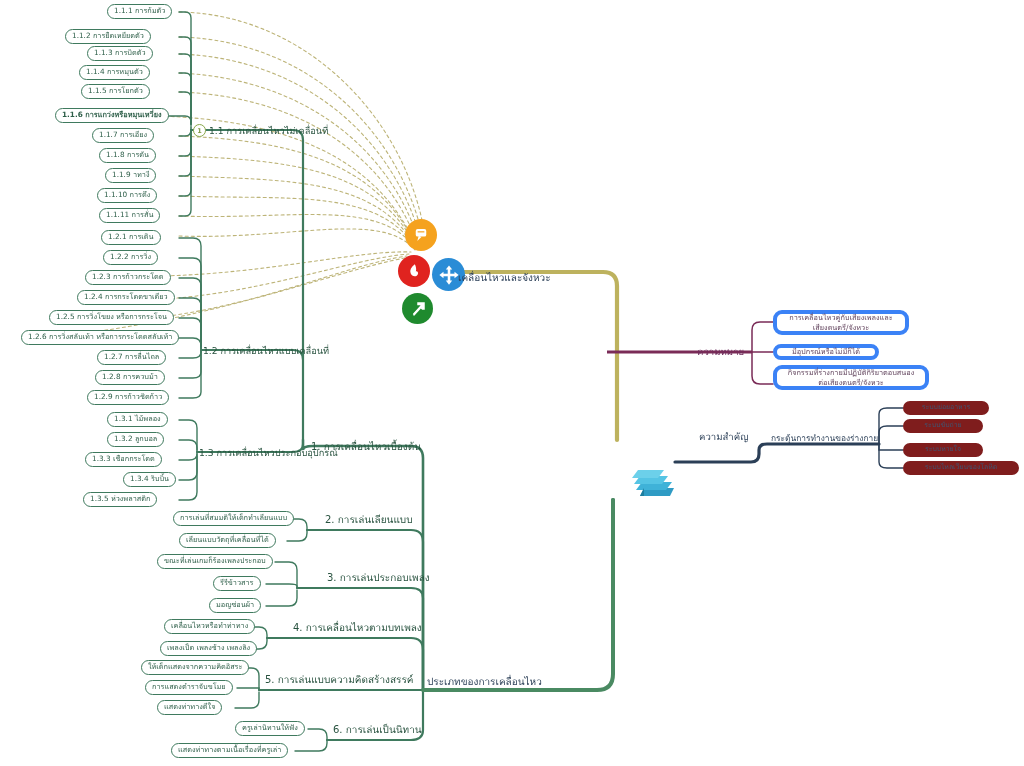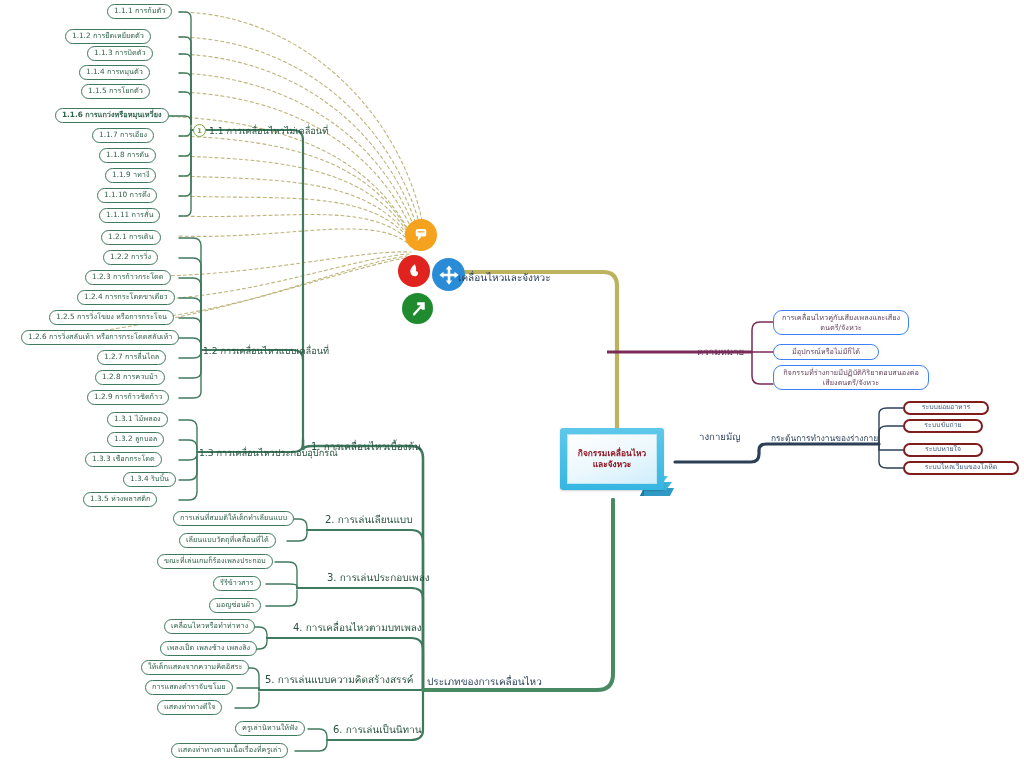--- a/index.html
+++ b/index.html
@@ -32,30 +32,30 @@
     padding:0 6px;
     border-radius:8px;
   }
   .branch-label{
     background:transparent;border:none;
     color:#28523f;font-size:9.2px;
     height:14px;padding:0;justify-content:flex-start;
   }
   .branch-label.big{font-size:10px;}
   .right-leaf{
-    border:1px solid #3b82f6;
+    border:4px solid #3b82f6;
     color:#5d3e58;
     font-size:7.3px;
     border-radius:9px;
     padding:0 7px;
     height:16px;
   }
   .right-leaf.two{height:25px;white-space:normal;line-height:1.3;}
   .blue-leaf{
-    border:2px solid #7f1d1d;
+    border:7px solid #7f1d1d;
     color:#3e5673;
     font-size:6.9px;
     border-radius:8px;
     padding:0 6px;
     height:14px;
     text-align:center;
   }
   .right-label{
     background:transparent;border:none;
     font-size:9.6px;height:14px;padding:0;
@@ -300,25 +300,20 @@
   <div id="center-node">
     <div class="monitor-base">
       <svg width="48" height="32" viewBox="0 0 48 32">
         <polygon points="14,30 44,30 48,22 18,22" fill="#2f9bc4"></polygon>
         <polygon points="10,24 40,24 46,16 16,16" fill="#3fb2d8"></polygon>
         <polygon points="8,18 36,18 42,10 14,10" fill="#55c4e4"></polygon>
         <polygon points="6,12 32,12 38,4 12,4" fill="#6cd0ea"></polygon>
         <polygon points="14,30 18,22 18,30" fill="#1f7e9f"></polygon>
       </svg>
     </div>
-    <div class="monitor-frame">
-      <div class="monitor-screen">
-        <span class="monitor-text">กิจกรรมเคลื่อนไหวและจังหวะ</span>
-      </div>
-    </div>
   </div>
 
   <div class="icon-circle icon-note">
     <svg width="18" height="18" viewBox="0 0 24 24">
       <rect x="5" y="4" width="14" height="10" rx="2.5" fill="#fff"></rect>
       <rect x="7.5" y="7" width="9" height="1.6" fill="#f5a21e"></rect>
       <path d="M9 13 L7 20 L12.5 14.5 Z" fill="#fff"></path>
     </svg>
   </div>
   <div class="icon-circle icon-flame">
@@ -346,20 +341,20 @@
       <polygon points="13,4 20,4 20,11" fill="#fff"></polygon>
     </svg>
   </div>
   <div class="cluster-label">เคลื่อนไหวและจังหวะ</div>
 
   <div class="node right-label mean" style="left:690px;top:345px;">ความหมาย</div>
   <div class="node right-leaf two" style="left:766px;top:310px;width:136px;">การเคลื่อนไหวคู่กับเสียงเพลงและเสียงดนตรี/จังหวะ</div>
   <div class="node right-leaf" style="left:766px;top:344px;width:106px;font-family:Liberation Serif, serif;">มีอุปกรณ์หรือไม่มีก็ได้</div>
   <div class="node right-leaf two" style="left:766px;top:365px;width:156px;">กิจกรรมที่ร่างกายมีปฏิบัติกิริยาตอบสนองต่อเสียงดนตรี/จังหวะ</div>
 
-  <div class="node right-label imp" style="left:692px;top:430px;">างกายมัญ</div>
+  <div class="node right-label imp" style="left:692px;top:430px;">ความสำคัญ</div>
   <div class="node right-label sub" style="left:764px;top:432px;">กระตุ้นการทำงานของร่างกาย</div>
   <div class="node blue-leaf" style="left:896px;top:401px;width:86px;">ระบบย่อยอาหาร</div>
   <div class="node blue-leaf" style="left:896px;top:419px;width:80px;">ระบบขับถ่าย</div>
   <div class="node blue-leaf" style="left:896px;top:443px;width:80px;">ระบบหายใจ</div>
   <div class="node blue-leaf" style="left:896px;top:461px;width:116px;">ระบบไหลเวียนของโลหิต</div>
 
 </div>
 
 </body></html>

